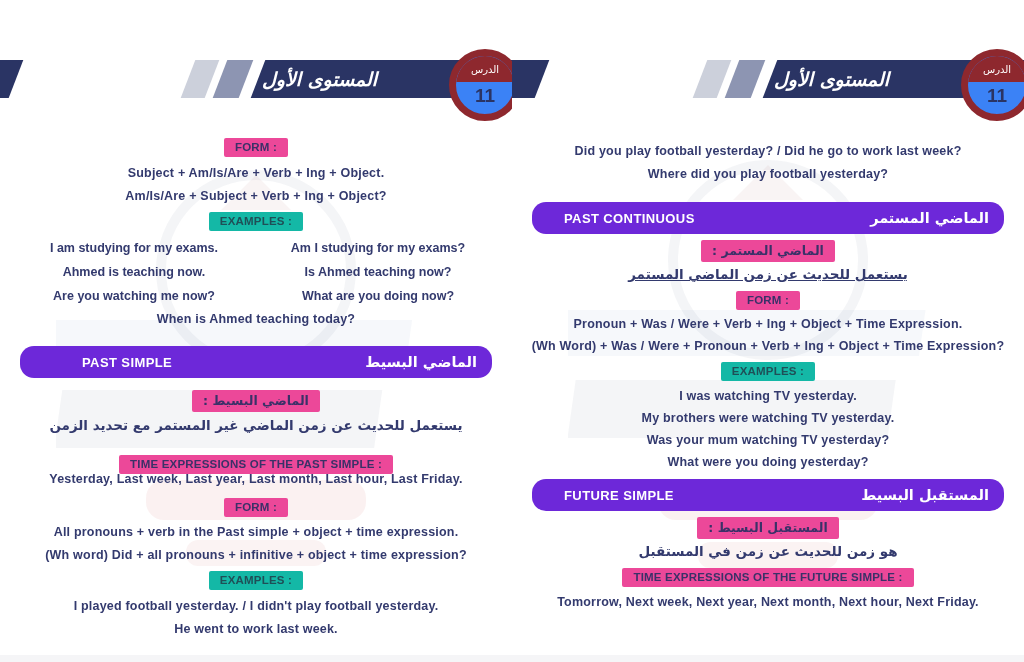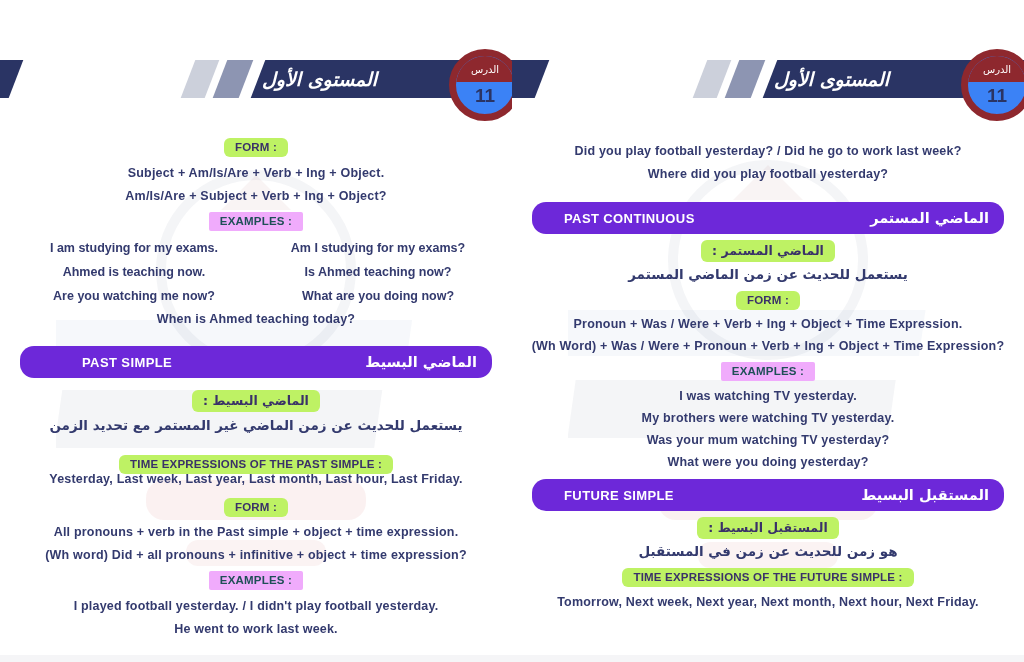--- a/index.html
+++ b/index.html
@@ -53,22 +53,22 @@
     font-size:12.5px;font-weight:bold;color:#333a6e;letter-spacing:.2px;
   }
   .line-ar{
     font-family:"DejaVu Sans",sans-serif;direction:rtl;font-size:13.5px;
     letter-spacing:0;
   }
   .chip{
     display:inline-block;padding:3px 11px 4px;border-radius:2px;
     font-size:11.5px;font-weight:bold;color:#3a3168;letter-spacing:.2px;
   }
-  .chip-pink{background:#bef264;border-radius:6px;}
-  .chip-teal{background:#f0abfc;color:#1f4f57;}
+  .chip-pink{background:#ec4899;}
+  .chip-teal{background:#14b8a6;color:#1f4f57;}
   .chip.line-ar{font-size:12.5px;}
   .pair-row{
     position:absolute;left:12px;right:12px;display:flex;z-index:2;
   }
   .pair-row>div{
     flex:1;text-align:center;font-size:12.5px;font-weight:bold;color:#333a6e;
   }
   .bar{
     position:absolute;left:20px;right:20px;height:32px;background:#6d28d9;
     border-radius:14px;color:#ffffff;display:flex;align-items:center;
@@ -184,21 +184,21 @@
   <div class="line" style="top:144px;">Did you play football yesterday? /  Did he go to work last week?</div>
   <div class="line" style="top:167px;">Where did you play football yesterday?</div>
 
   <div class="bar" style="top:202px;">
     <span class="bar-en">PAST CONTINUOUS</span>
     <span class="bar-ar">الماضي المستمر</span>
   </div>
   <div class="line" style="top:240px;">
     <span class="chip chip-pink line-ar">الماضي المستمر :</span>
   </div>
-  <div class="line line-ar" style="top:266px;">يستعمل للحديث عن زمن الماضي المستمر</div>
+  <div class="line line-ar" style="top:266px;text-decoration:underline;">يستعمل للحديث عن زمن الماضي المستمر</div>
   <div class="line" style="top:291px;">
     <span class="chip chip-pink">FORM :</span>
   </div>
   <div class="line" style="top:317px;">Pronoun + Was / Were + Verb + Ing + Object + Time Expression.</div>
   <div class="line" style="top:339px;">(Wh Word) + Was / Were + Pronoun + Verb + Ing + Object + Time Expression?</div>
   <div class="line" style="top:362px;">
     <span class="chip chip-teal">EXAMPLES :</span>
   </div>
   <div class="line" style="top:389px;">I was watching TV yesterday.</div>
   <div class="line" style="top:411px;">My brothers were watching TV yesterday.</div>

